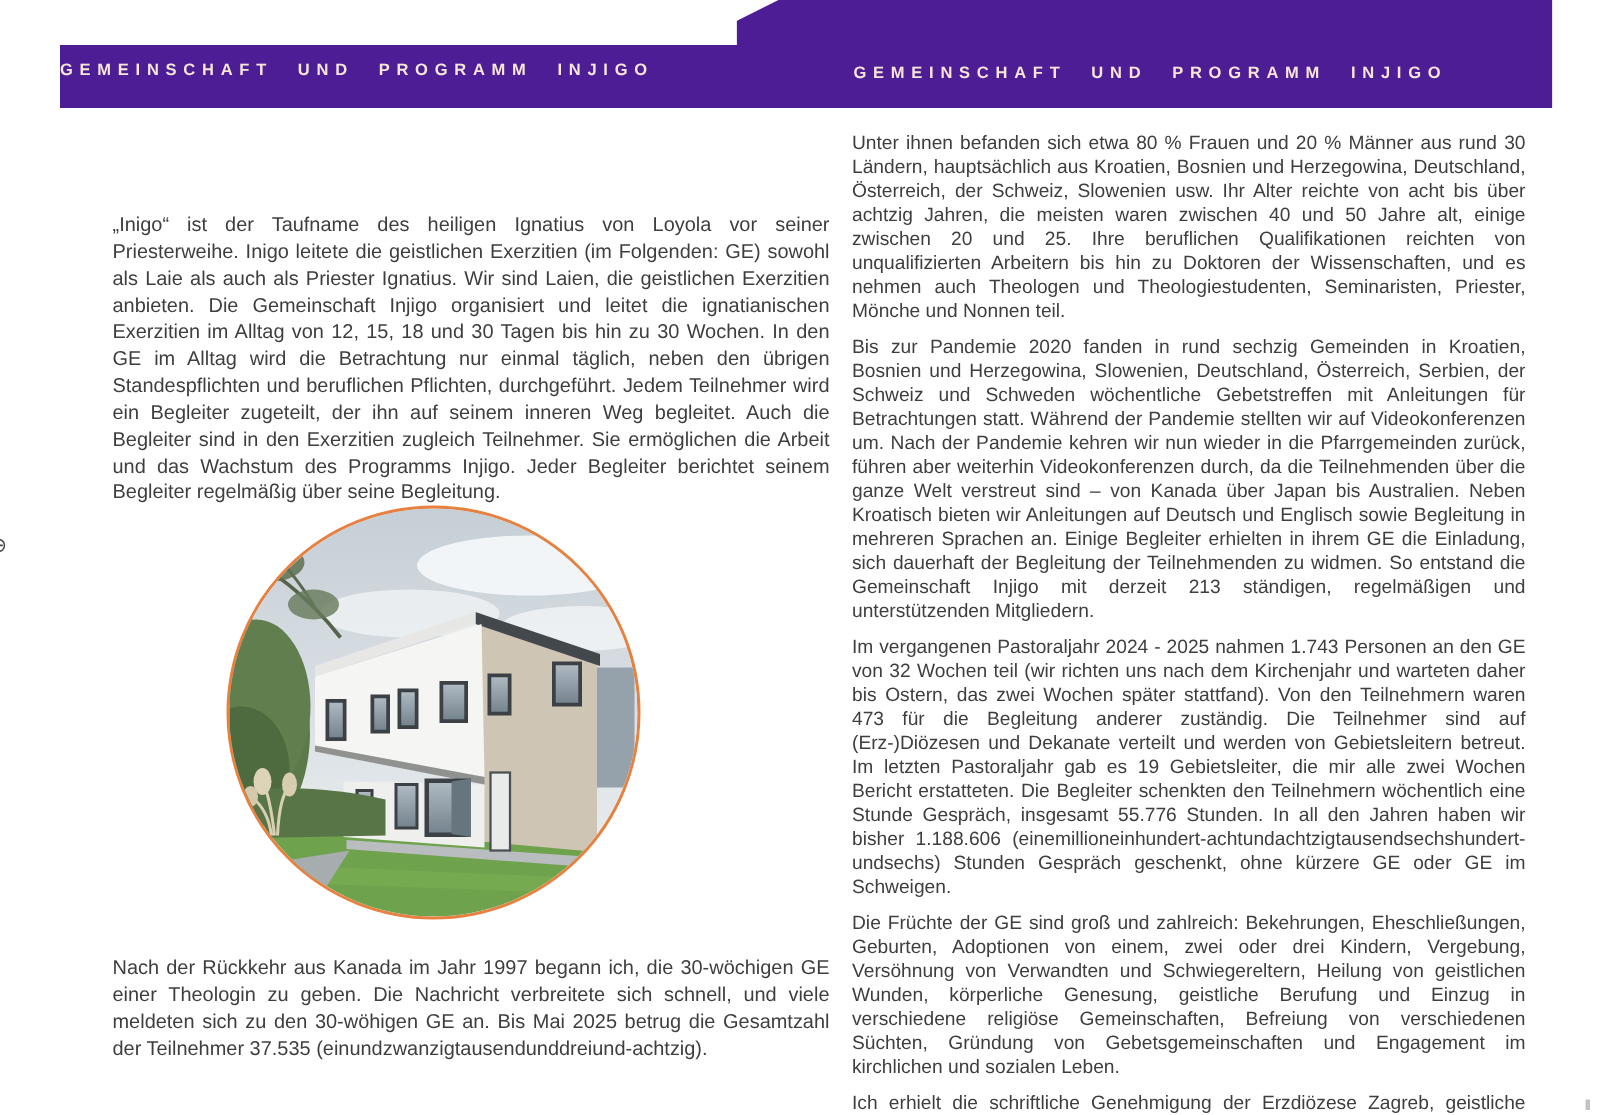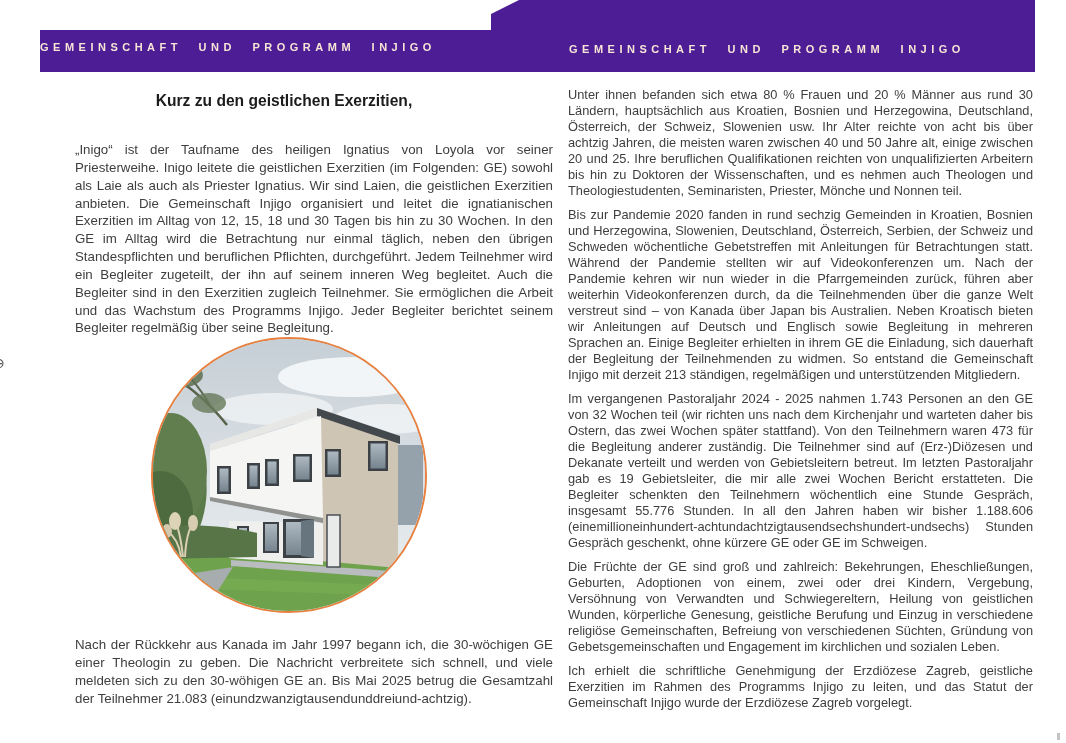--- a/index.html
+++ b/index.html
@@ -32,21 +32,21 @@
   
   .photo-circle{
     position:absolute;left:151px;top:337px;width:272px;height:272px;
     border-radius:50%;border:2px solid #e8803f;overflow:hidden;background:#dfe5e9;
   }
   
   .body-right{
     position:absolute;left:568px;top:87px;width:465px;
     font-size:12.8px;line-height:16px;text-align:justify;
   }
-  .body-right p{margin:0 0 8px 0;}
+  .body-right p{margin:0 16px 8px 0;}
   
   .margin-mark{
     position:absolute;left:-7px;top:355px;font-size:14px;color:#4a4a4a;
   }
   .scan-artifact{
     position:absolute;left:1057px;top:733px;width:3px;height:7px;background:#c3c3c3;
   }
 </style>
 </head>
 <body>
@@ -55,21 +55,20 @@
 
   <div class="bar bar-left">
     <span class="bar-text">GEMEINSCHAFT UND PROGRAMM INJIGO</span>
   </div>
 
   <div class="bar bar-right">
     <span class="bar-text">GEMEINSCHAFT UND PROGRAMM INJIGO</span>
   </div>
 
   <div class="title">
-    <div>Kurz zu den geistlichen Exerzitien,</div>
   </div>
 
   <div class="body-left p-intro">„Inigo“ ist der Taufname des heiligen Ignatius von Loyola vor seiner Priesterweihe. Inigo leitete die geistlichen Exerzitien (im Folgenden: GE) sowohl als Laie als auch als Priester Ignatius. Wir sind Laien, die geistlichen Exerzitien anbieten. Die Gemeinschaft Injigo organisiert und leitet die ignatianischen Exerzitien im Alltag von 12, 15, 18 und 30 Tagen bis hin zu 30 Wochen. In den GE im Alltag wird die Betrachtung nur einmal täglich, neben den übrigen Standespflichten und beruflichen Pflichten, durchgeführt. Jedem Teilnehmer wird ein Begleiter zugeteilt, der ihn auf seinem inneren Weg begleitet. Auch die Begleiter sind in den Exerzitien zugleich Teilnehmer. Sie ermöglichen die Arbeit und das Wachstum des Programms Injigo. Jeder Begleiter berichtet seinem Begleiter regelmäßig über seine Begleitung.</div>
 
   <div class="photo-circle" title="Modernes weißes Haus mit Flachdach, Garten, Bäumen und Rasen in rundem Ausschnitt">
     <svg viewBox="0 0 272 272" width="272" height="272">
       <defs>
         <linearGradient id="sky" x1="0" y1="0" x2="0" y2="1">
           <stop offset="0" stop-color="#c6cfd6"></stop>
           <stop offset="1" stop-color="#eef1f3"></stop>
@@ -146,21 +145,21 @@
       <path d="M0,190 C30,184 70,186 104,194 L104,218 L0,220 Z" fill="#587547"></path>
       <g>
         <path d="M30,218 C28,200 26,190 22,182 M32,218 C33,198 36,190 40,184 M28,218 C26,204 20,196 14,192" stroke="#d9cfb2" stroke-width="2" fill="none"></path>
         <ellipse cx="22" cy="182" rx="6" ry="9" fill="#ddd3b7"></ellipse>
         <ellipse cx="40" cy="184" rx="5" ry="8" fill="#d8cdb0"></ellipse>
         <ellipse cx="14" cy="192" rx="5" ry="7" fill="#d4c9ac"></ellipse>
       </g>
     </svg>
   </div>
 
-  <div class="body-left p-bottom">Nach der Rückkehr aus Kanada im Jahr 1997 begann ich, die 30-wöchigen GE einer Theologin zu geben. Die Nachricht verbreitete sich schnell, und viele meldeten sich zu den 30-wöhigen GE an. Bis Mai 2025 betrug die Gesamtzahl der Teilnehmer 21.083 (einundzwanzigtausendunddreiund-achtzig).</div>
+  <div class="body-left p-bottom">Nach der Rückkehr aus Kanada im Jahr 1997 begann ich, die 30-wöchigen GE einer Theologin zu geben. Die Nachricht verbreitete sich schnell, und viele meldeten sich zu den 30-wöhigen GE an. Bis Mai 2025 betrug die Gesamtzahl der Teilnehmer 37.535 (einundzwanzigtausendunddreiund-achtzig).</div>
 
   <div class="body-right">
     <p>Unter ihnen befanden sich etwa 80 % Frauen und 20 % Männer aus rund 30 Ländern, hauptsächlich aus Kroatien, Bosnien und Herzegowina, Deutschland, Österreich, der Schweiz, Slowenien usw. Ihr Alter reichte von acht bis über achtzig Jahren, die meisten waren zwischen 40 und 50 Jahre alt, einige zwischen 20 und 25. Ihre beruflichen Qualifikationen reichten von unqualifizierten Arbeitern bis hin zu Doktoren der Wissenschaften, und es nehmen auch Theologen und Theologiestudenten, Seminaristen, Priester, Mönche und Nonnen teil.</p>
     <p>Bis zur Pandemie 2020 fanden in rund sechzig Gemeinden in Kroatien, Bosnien und Herzegowina, Slowenien, Deutschland, Österreich, Serbien, der Schweiz und Schweden wöchentliche Gebetstreffen mit Anleitungen für Betrachtungen statt. Während der Pandemie stellten wir auf Videokonferenzen um. Nach der Pandemie kehren wir nun wieder in die Pfarrgemeinden zurück, führen aber weiterhin Videokonferenzen durch, da die Teilnehmenden über die ganze Welt verstreut sind – von Kanada über Japan bis Australien. Neben Kroatisch bieten wir Anleitungen auf Deutsch und Englisch sowie Begleitung in mehreren Sprachen an. Einige Begleiter erhielten in ihrem GE die Einladung, sich dauerhaft der Begleitung der Teilnehmenden zu widmen. So entstand die Gemeinschaft Injigo mit derzeit 213 ständigen, regelmäßigen und unterstützenden Mitgliedern.</p>
     <p>Im vergangenen Pastoraljahr 2024 - 2025 nahmen 1.743 Personen an den GE von 32 Wochen teil (wir richten uns nach dem Kirchenjahr und warteten daher bis Ostern, das zwei Wochen später stattfand). Von den Teilnehmern waren 473 für die Begleitung anderer zuständig. Die Teilnehmer sind auf (Erz-)Diözesen und Dekanate verteilt und werden von Gebietsleitern betreut. Im letzten Pastoraljahr gab es 19 Gebietsleiter, die mir alle zwei Wochen Bericht erstatteten. Die Begleiter schenkten den Teilnehmern wöchentlich eine Stunde Gespräch, insgesamt 55.776 Stunden. In all den Jahren haben wir bisher 1.188.606 (einemillioneinhundert-achtundachtzigtausendsechshundert-undsechs) Stunden Gespräch geschenkt, ohne kürzere GE oder GE im Schweigen.</p>
     <p>Die Früchte der GE sind groß und zahlreich: Bekehrungen, Eheschließungen, Geburten, Adoptionen von einem, zwei oder drei Kindern, Vergebung, Versöhnung von Verwandten und Schwiegereltern, Heilung von geistlichen Wunden, körperliche Genesung, geistliche Berufung und Einzug in verschiedene religiöse Gemeinschaften, Befreiung von verschiedenen Süchten, Gründung von Gebetsgemeinschaften und Engagement im kirchlichen und sozialen Leben.</p>
     <p>Ich erhielt die schriftliche Genehmigung der Erzdiözese Zagreb, geistliche Exerzitien im Rahmen des Programms Injigo zu leiten, und das Statut der Gemeinschaft Injigo wurde der Erzdiözese Zagreb vorgelegt.</p>
   </div>
 
   <div class="margin-mark">⊕</div>

